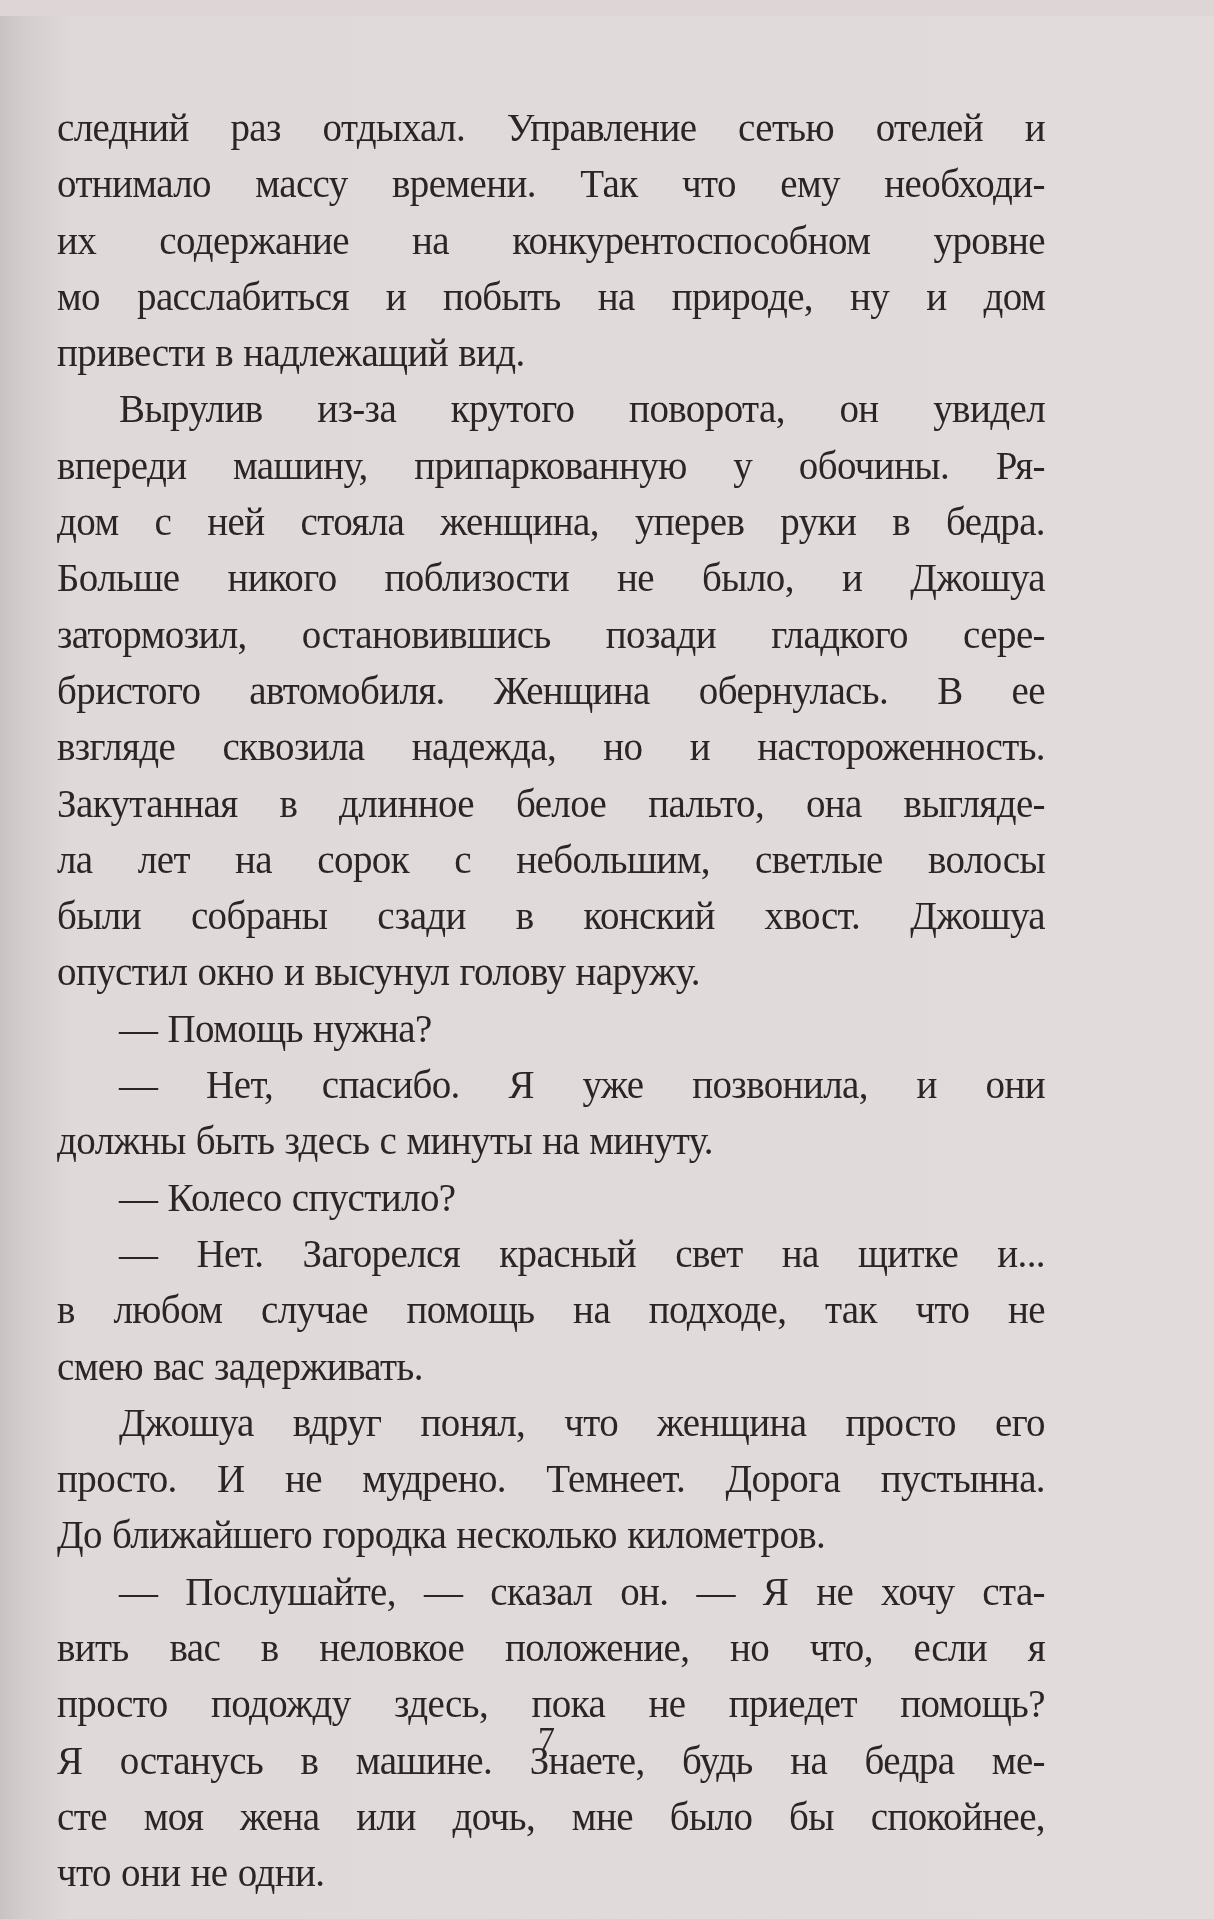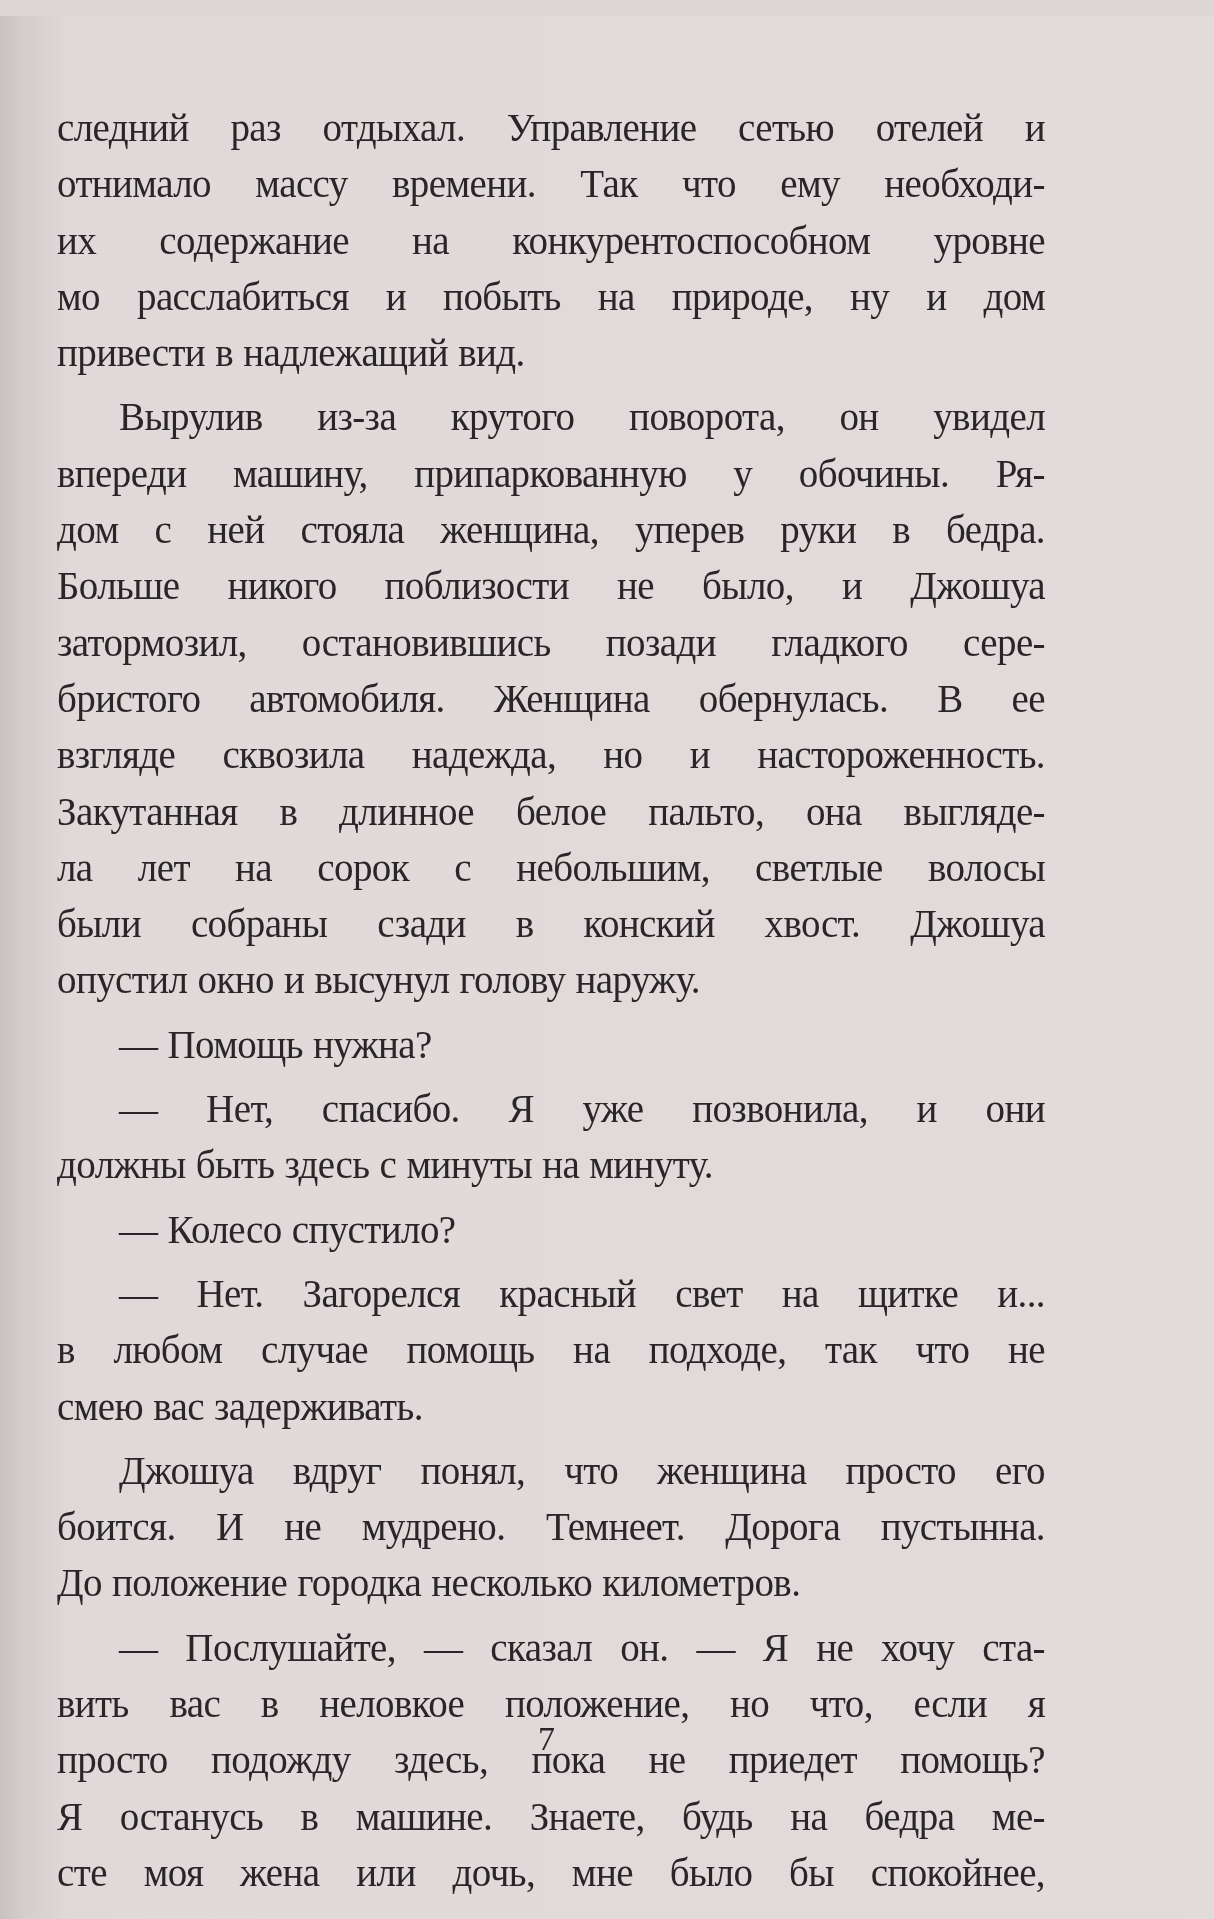--- a/index.html
+++ b/index.html
@@ -45,21 +45,20 @@
       text-align-last: justify;
       height: 56.3px;
       overflow: visible;
     }
     .line.last {
       text-align: center;
       text-align-last: left;
     }
     .line.indent {
       padding-left: 62px;
-      margin-top: 8px;
     }
     .page-number {
       position: absolute;
       left: 538px;
       top: 1704px;
       font-family: "Liberation Serif", "DejaVu Serif", serif;
       font-size: 34px;
       color: #2a2526;
     }
   </style>
@@ -87,22 +86,22 @@
       <span class="line">были собраны сзади в конский хвост. Джошуа</span>
       <span class="line last">опустил окно и высунул голову наружу.</span>
       <span class="line indent last">— Помощь нужна?</span>
       <span class="line indent">— Нет, спасибо. Я уже позвонила, и они</span>
       <span class="line last">должны быть здесь с минуты на минуту.</span>
       <span class="line indent last">— Колесо спустило?</span>
       <span class="line indent">— Нет. Загорелся красный свет на щитке и...</span>
       <span class="line">в любом случае помощь на подходе, так что не</span>
       <span class="line last">смею вас задерживать.</span>
       <span class="line indent">Джошуа вдруг понял, что женщина просто его</span>
-      <span class="line">боится. И не мудрено. Темнеет. Дорога пустынна.</span>
-      <span class="line last">До положение городка несколько километров.</span>
+      <span class="line">просто. И не мудрено. Темнеет. Дорога пустынна.</span>
+      <span class="line last">До ближайшего городка несколько километров.</span>
       <span class="line indent">— Послушайте, — сказал он. — Я не хочу ста-</span>
       <span class="line">вить вас в неловкое положение, но что, если я</span>
       <span class="line">просто подожду здесь, пока не приедет помощь?</span>
       <span class="line">Я останусь в машине. Знаете, будь на бедра ме-</span>
       <span class="line">сте моя жена или дочь, мне было бы спокойнее,</span>
       <span class="line last">что они не одни.</span>
     </div>
 
   <div class="page-number">7</div>
 </div>

